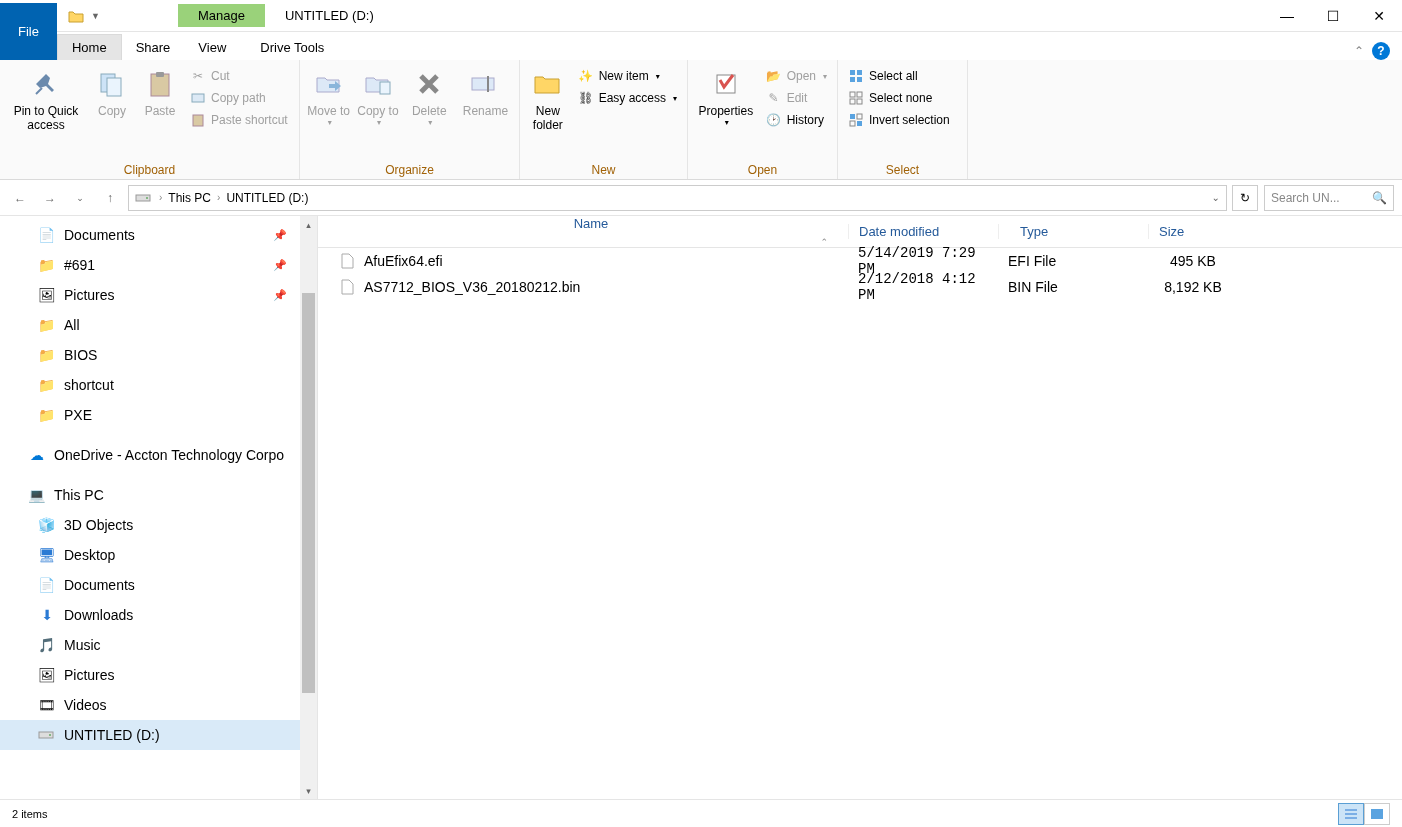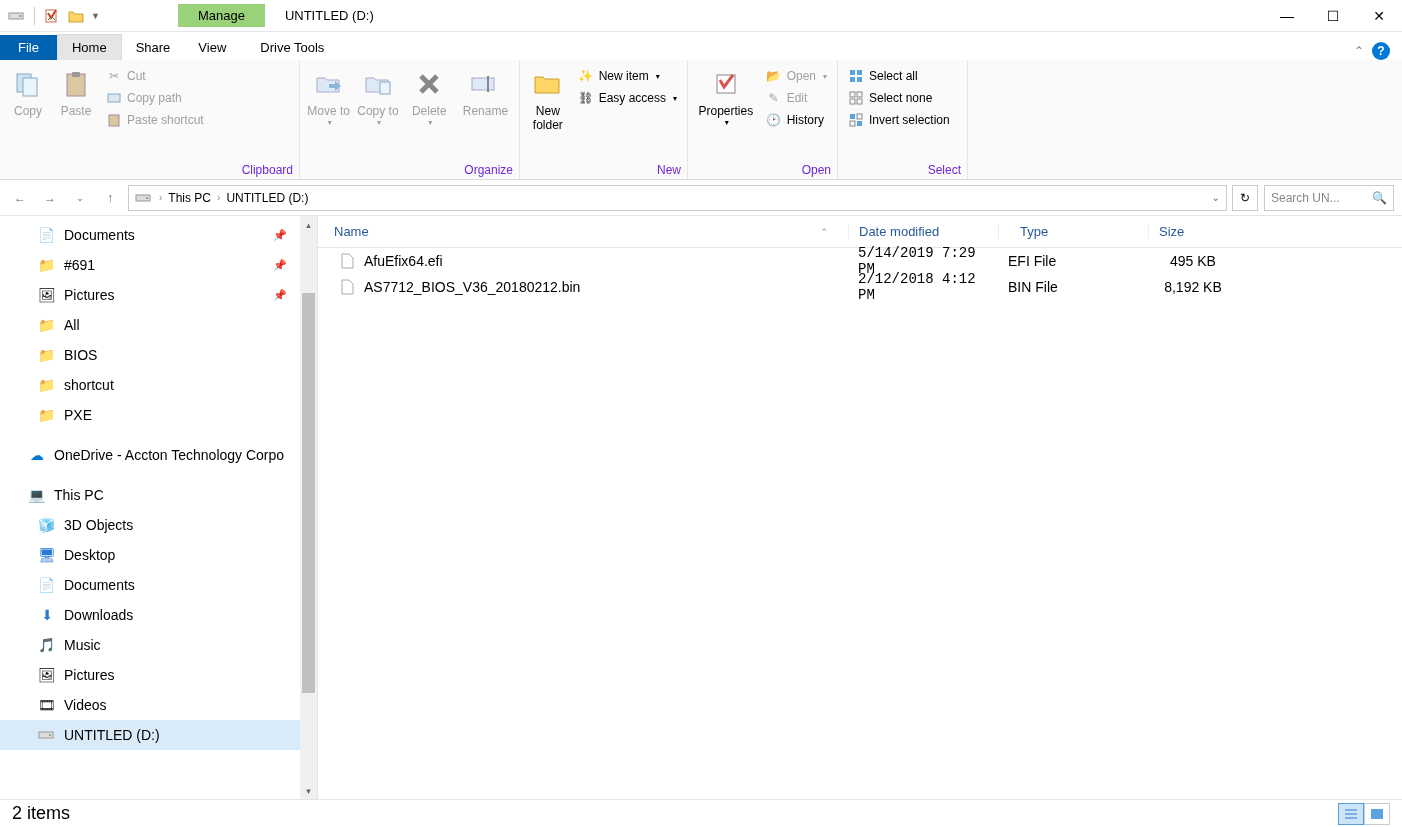--- a/index.html
+++ b/index.html
@@ -12,30 +12,30 @@
 .qat-sep { width: 1px; height: 18px; background: #ccc; margin: 0 2px; }
 .title-context { display: flex; align-items: center; }
 .manage-tab { background: #9ad27a; padding: 4px 20px; font-size: 13px; margin-left: 70px; }
 .window-title { font-size: 13px; margin-left: 20px; }
 .window-controls { margin-left: auto; display: flex; }
 .window-controls div { width: 46px; height: 32px; display: flex; align-items: center; justify-content: center; font-size: 14px; }
 
 
 .tabs-row { height: 28px; display: flex; align-items: flex-end; background: #fff; position: relative; }
 .tab { padding: 5px 14px; font-size: 13px; cursor: pointer; }
-.tab.file { background: #0063b1; color: #fff; padding: 5px 18px; }
+.tab.file { background: #0063b1; color: #fff; padding: 21px 18px; }
 .tab.active { background: #e5e5e5; border: 1px solid #dadada; border-bottom: none; }
 .tabs-right { margin-left: auto; display: flex; align-items: center; gap: 8px; padding-right: 12px; }
 .help-icon { width: 18px; height: 18px; background: #0078d7; border-radius: 50%; color: #fff; display: flex; align-items: center; justify-content: center; font-size: 12px; font-weight: bold; }
 
 
 .ribbon { height: 120px; background: #fafafa; border-bottom: 1px solid #dadada; display: flex; }
 .ribbon-group { display: flex; flex-direction: column; border-right: 1px solid #e5e5e5; padding: 4px 6px 0 6px; }
 .ribbon-group-body { flex: 1; display: flex; align-items: flex-start; gap: 4px; }
-.ribbon-group-label { text-align: right; font-size: 12px; color: #6d28d9; padding: 2px 0; }
+.ribbon-group-label { text-align: center; font-size: 12px; color: #a16207; padding: 2px 0; }
 .rbtn-lg { display: flex; flex-direction: column; align-items: center; justify-content: flex-start; width: 60px; padding-top: 4px; text-align: center; line-height: 1.2; cursor: pointer; }
 .rbtn-lg .icon32 { width: 32px; height: 32px; margin-bottom: 4px; display:flex; align-items:center; justify-content:center; }
 .rbtn-lg.disabled { color: #a0a0a0; }
 .rbtn-sm-col { display: flex; flex-direction: column; gap: 2px; padding-top:2px;}
 .rbtn-sm { display: flex; align-items: center; gap: 5px; padding: 2px 4px; cursor: pointer; white-space: nowrap; }
 .rbtn-sm .icon16 { width: 16px; height: 16px; display:flex;align-items:center;justify-content:center;}
 .caret { font-size: 8px; margin-left: 2px; }
 .disabled { color: #a0a0a0; }
 
 
@@ -57,35 +57,35 @@
 .tree-item { display: flex; align-items: center; height: 30px; padding-left: 38px; gap: 8px; cursor: pointer; position: relative; font-size:14px;}
 .tree-item.root { padding-left: 28px; }
 .tree-item.selected { background: #d9eaf8; }
 .tree-item .pin { position: absolute; right: 30px; color: #888; font-size: 11px; }
 .tree-icon { width: 18px; height: 18px; display:flex;align-items:center;justify-content:center;}
 .spacer { height: 10px; }
 
 
 .filepane { flex: 1; display: flex; flex-direction: column; }
 .col-headers { height: 32px; display: flex; align-items: center; border-bottom: 1px solid #e5e5e5; color: #255a9a; font-size: 13px; }
-.col-name { width: 530px; padding-left: 16px; display:flex; align-items:center; gap:6px;}
+.col-name { width: 530px; padding-left: 16px; display:flex; align-items:center; gap:6px;flex-direction:column;}
 .col-date { width: 150px; border-left: 1px solid #eee; padding-left:10px;}
 .col-type { width: 150px; border-left: 1px solid #eee; padding-left:21px;}
 .col-size { width: 100px; border-left: 1px solid #eee; padding-left:10px;}
 .sort-caret { font-size:9px; color:#888; margin-left:auto; margin-right:20px;}
 .file-rows { flex: 1; }
 .file-row { height: 26px; display: flex; align-items: center; font-size: 14px; }
 .file-row .c-name { width: 530px; padding-left: 22px; display: flex; align-items: center; gap: 8px; }
 .file-row .c-date { width: 150px; padding-left:10px;font-family:Liberation Mono, monospace;}
 .file-row .c-type { width: 150px; padding-left:10px;}
 .file-row .c-size { width: 100px; text-align: center; padding-right:10px;}
 .file-icon { width: 16px; height: 16px; }
 
 
-.statusbar { height: 28px; border-top: 1px solid #e5e5e5; display: flex; align-items: center; padding: 0 12px; font-size: 18px; }
+.statusbar { height: 28px; border-top: 1px solid #e5e5e5; display: flex; align-items: center; padding: 0 12px; font-size: 11px; }
 .view-toggles { margin-left: auto; display: flex; }
 .view-toggle { width: 26px; height: 22px; border: 1px solid #ccc; display:flex;align-items:center;justify-content:center;}
 .view-toggle.active { background: #cce4f7; border-color:#5a9fd4;}
 
 svg { display: block; }
 </style>
 </head>
 <body>
 
 <div class="titlebar">
@@ -131,20 +131,29 @@
   <div class="tabs-right">
     <span style="font-size:12px;color:#888;">⌃</span>
     <span class="help-icon">?</span>
   </div>
 </div>
 
 <div class="ribbon">
 
   <div class="ribbon-group" style="width:300px;">
     <div class="ribbon-group-body">
+      <div class="rbtn-lg" style="width:80px">
+        <span class="icon32">
+            <svg width="28" height="28" viewBox="0 0 28 28">
+              <path d="M14 4 L18 8 L16 14 L22 20 L20 22 L14 16 L8 18 L4 14 Z" fill="#6b8aad"></path>
+              <line x1="10" y1="18" x2="4" y2="24" stroke="#6b8aad" stroke-width="2"></line>
+            </svg>
+          </span>
+        <span>Pin to Quick access</span>
+      </div>
       <div class="rbtn-lg disabled" style="width:44px">
         <span class="icon32">
             <svg width="26" height="28" viewBox="0 0 26 28">
               <rect x="2" y="4" width="14" height="18" fill="#cde3f7" stroke="#8ab"></rect>
               <rect x="8" y="8" width="14" height="18" fill="#eaf4fd" stroke="#8ab"></rect>
             </svg>
           </span>
         <span>Copy</span>
       </div>
       <div class="rbtn-lg disabled" style="width:44px">

